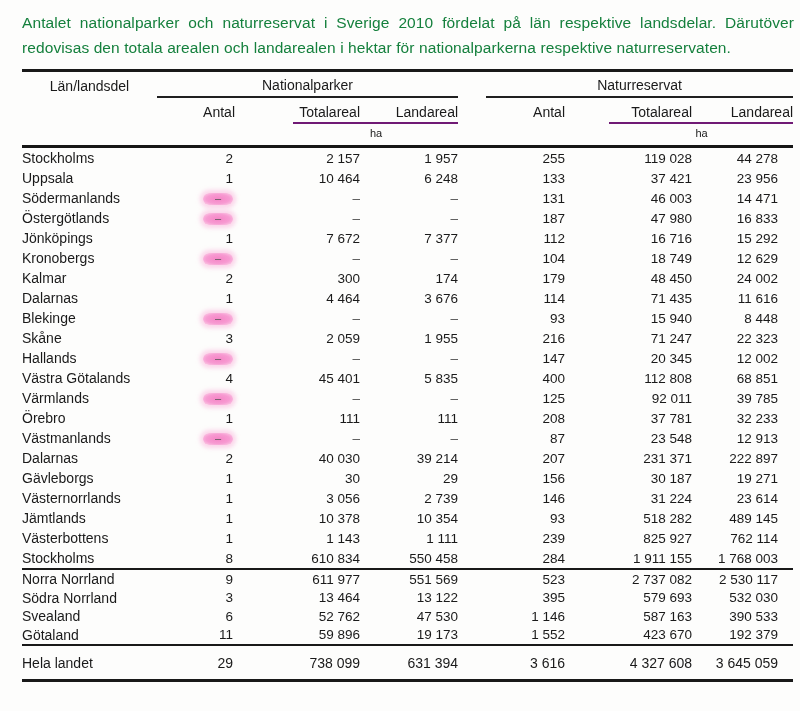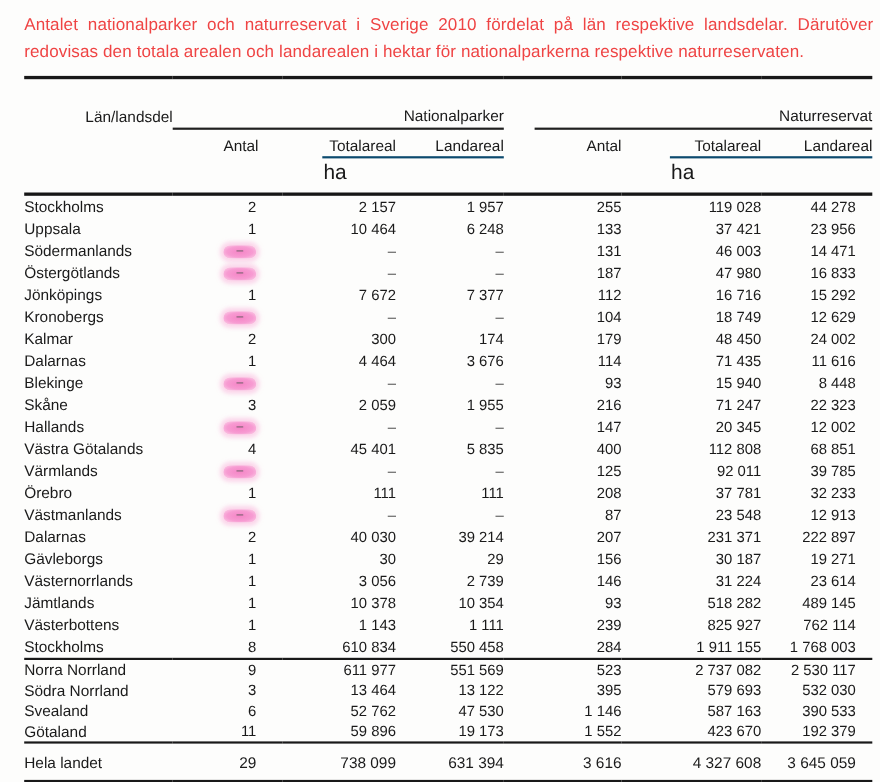--- a/index.html
+++ b/index.html
@@ -17,56 +17,55 @@
     overflow: hidden;
     box-sizing: border-box;
     padding: 8px 7px 0 22px;
   }
   .caption {
     width: 772px;
     font-size: 15.5px;
     line-height: 25px;
     text-align: justify;
     margin: 2px 0 9px 0;
-    color: #ef4444;
+    color: #15803d;
     letter-spacing: 0.1px;
   }
   table.data-table {
     width: 771px;
     border-collapse: collapse;
     table-layout: fixed;
     border-top: 3px solid #191919;
     border-bottom: 3px solid #191919;
     font-size: 13.5px;
     color: #1a1a1a;
   }
   th, td {
     font-weight: normal;
     padding: 0;
     white-space: nowrap;
     overflow: visible;
   }
   
-  tr.h1 th { padding-top: 5px; vertical-align: bottom; text-align: right; font-size: 14px; }
+  tr.h1 th { padding-top: 5px; vertical-align: bottom; text-align: center; font-size: 14px; }
   .corner { padding-bottom: 4px; }
   .group-label {
     border-bottom: 2px solid #202020;
     padding-bottom: 3px;
-    margin-top: 20px;
   }
   .group-label.nr { margin-left: 28px; }
   tr.h2 th { padding-top: 6px; padding-bottom: 2px; font-size: 14px; margin-top: 36px; }
   tr.h2 th.c-antal-np { text-align: right; padding-right: 22px; }
   tr.h2 th.c-num { text-align: right; }
   tr.h3 td { border-bottom: 3px solid #161616; padding-bottom: 5px; }
   .ha-box {
-    border-top: 2px solid #0c4a6e;
+    border-top: 2px solid #701a75;
     padding: 3px 0 1px 1px;
-    text-align: left;
-    font-size: 19px;
+    text-align: center;
+    font-size: 11px;
   }
   .ha-box.np { margin-left: 36px; }
   .ha-box.nr { margin-left: 44px; }
   
   tbody tr.county td { height: 20px; }
   tbody tr.region td { height: 18.5px; }
   td.name  { text-align: left; font-size: 14px; }
   td.np-antal { text-align: right; padding-right: 24px; }
   td.num   { text-align: right; }
   td.last  { padding-right: 15px; }

